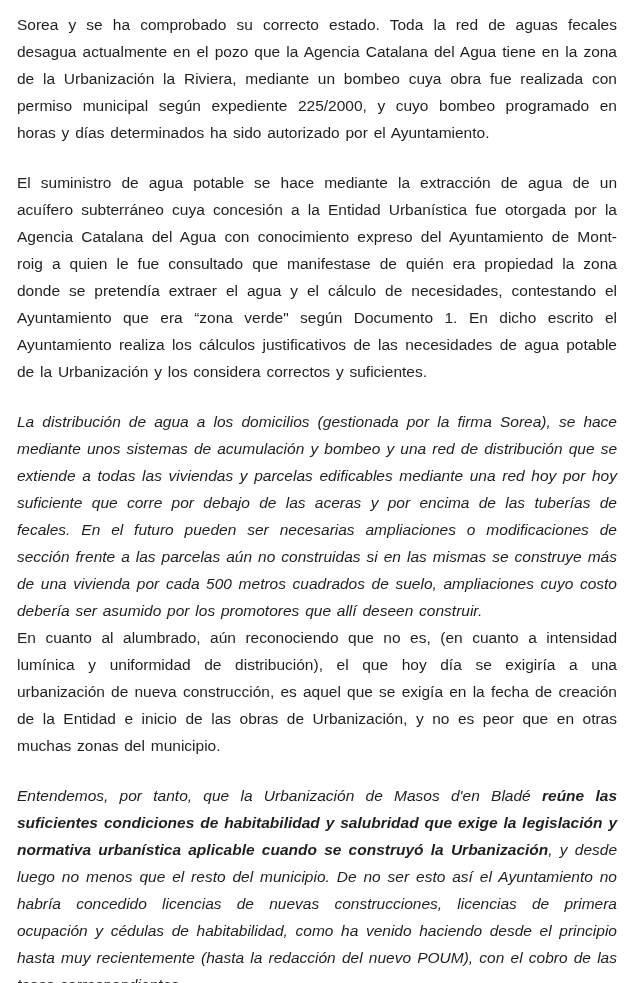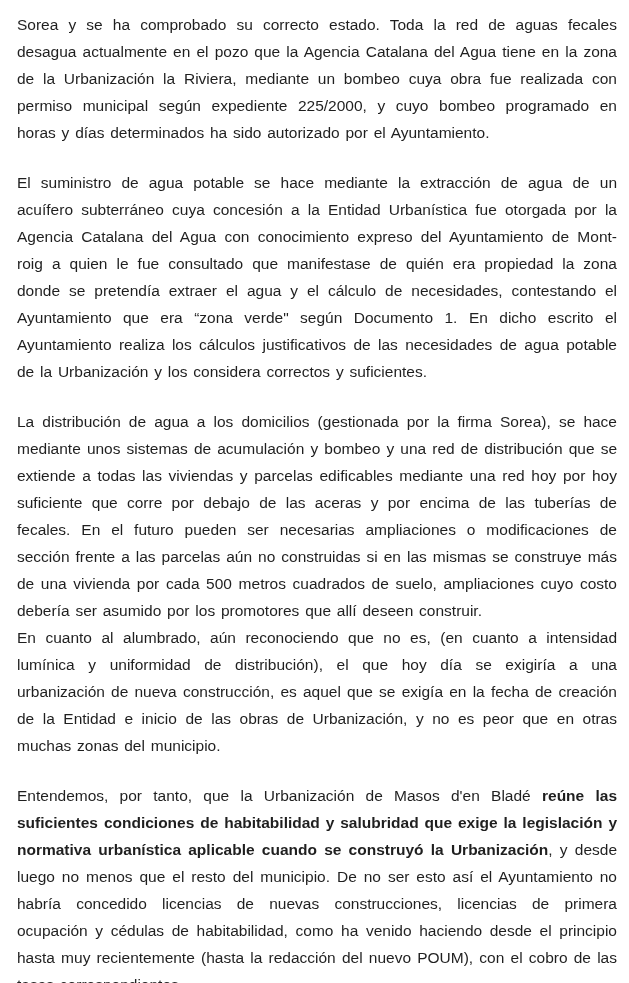--- a/index.html
+++ b/index.html
@@ -23,20 +23,21 @@
     line-height: 27px;
     color: #1f1f1f;
     text-align: justify;
     word-spacing: 1.5px;
   }
   .para {
     margin: 0 0 23px 0;
   }
   .para.no-gap {
     margin-bottom: 0;
+    font-style: italic;
   }
   .run-bold {
     font-weight: bold;
   }
 </style>
 </head>
 <body>
 
 <div class="page">
 

